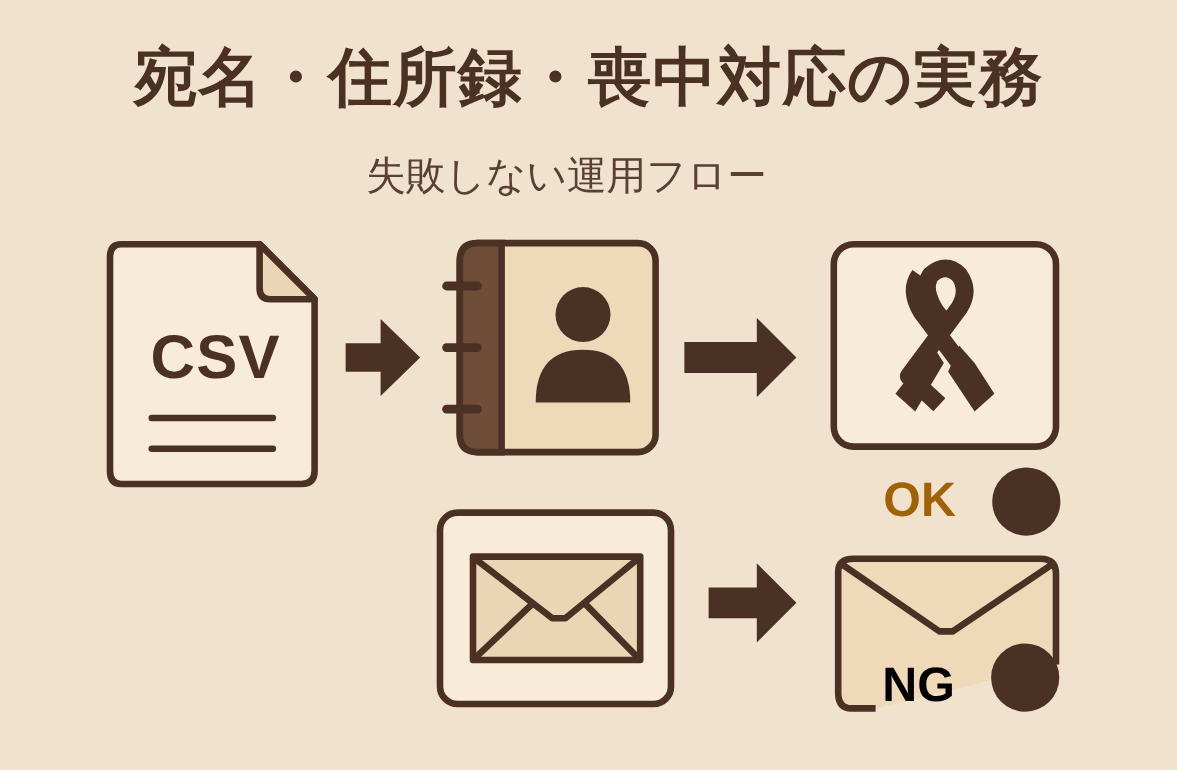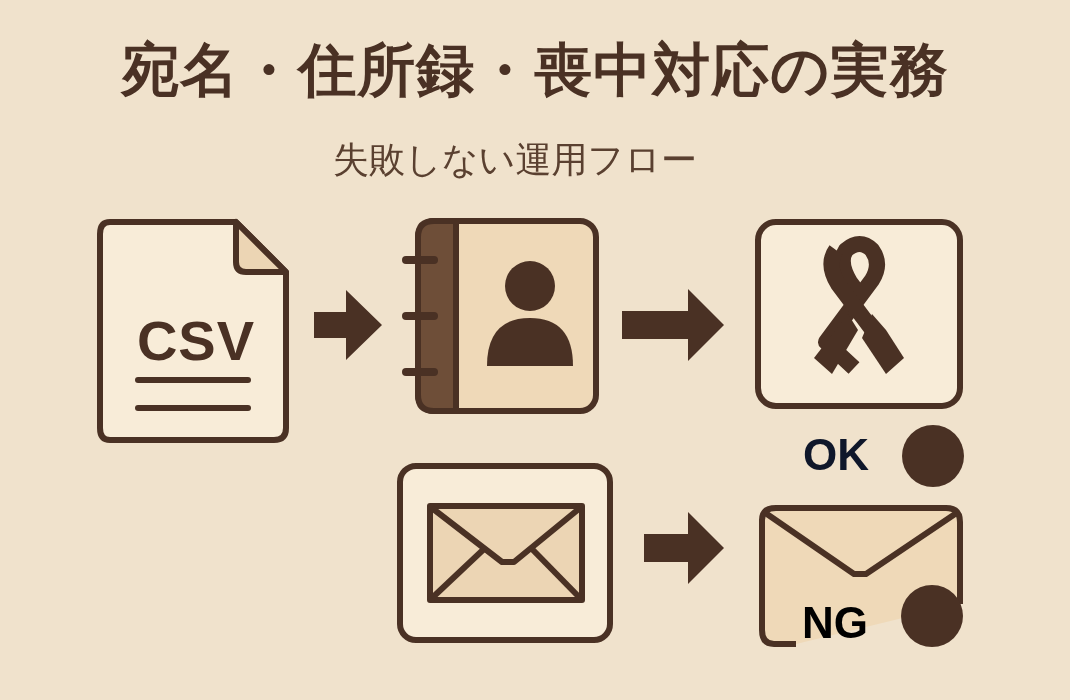--- a/index.html
+++ b/index.html
@@ -18,30 +18,30 @@
   .subtitle {
     position: absolute; left: 0; top: 136px; width: 1060px;
     text-align: center; font-size: 36px; color: #5a4030;
     padding-right: 30px; box-sizing: border-box;
   }
   .node { position: absolute; }
   .arrow { position: absolute; }
   .label-ok {
     position: absolute; left: 803px; top: 430px;
     font-family: "Liberation Sans", sans-serif;
-    font-size: 44px; font-weight: bold; color: #0f172a;
+    font-size: 44px; font-weight: bold; color: #a16207;
   }
   .dot { position: absolute; border-radius: 50%; background: #4a3124; }
   .label-ng {
     position: absolute; left: 802px; top: 598px;
     font-family: "Liberation Sans", sans-serif;
     font-size: 44px; font-weight: bold; color: #000000;
   }
   .csv-text {
-    position: absolute; left: 128px; top: 308px; width: 136px; text-align: center;
+    position: absolute; left: 128px; top: 292px; width: 136px; text-align: center;
     font-family: "Liberation Sans", sans-serif;
     font-size: 56px; font-weight: bold; color: #4a3124; letter-spacing: 1px;
   }
 </style>
 </head>
 <body>
 
 <div class="title">宛名・住所録・喪中対応の実務</div>
 <div class="subtitle">失敗しない運用フロー</div>
 

